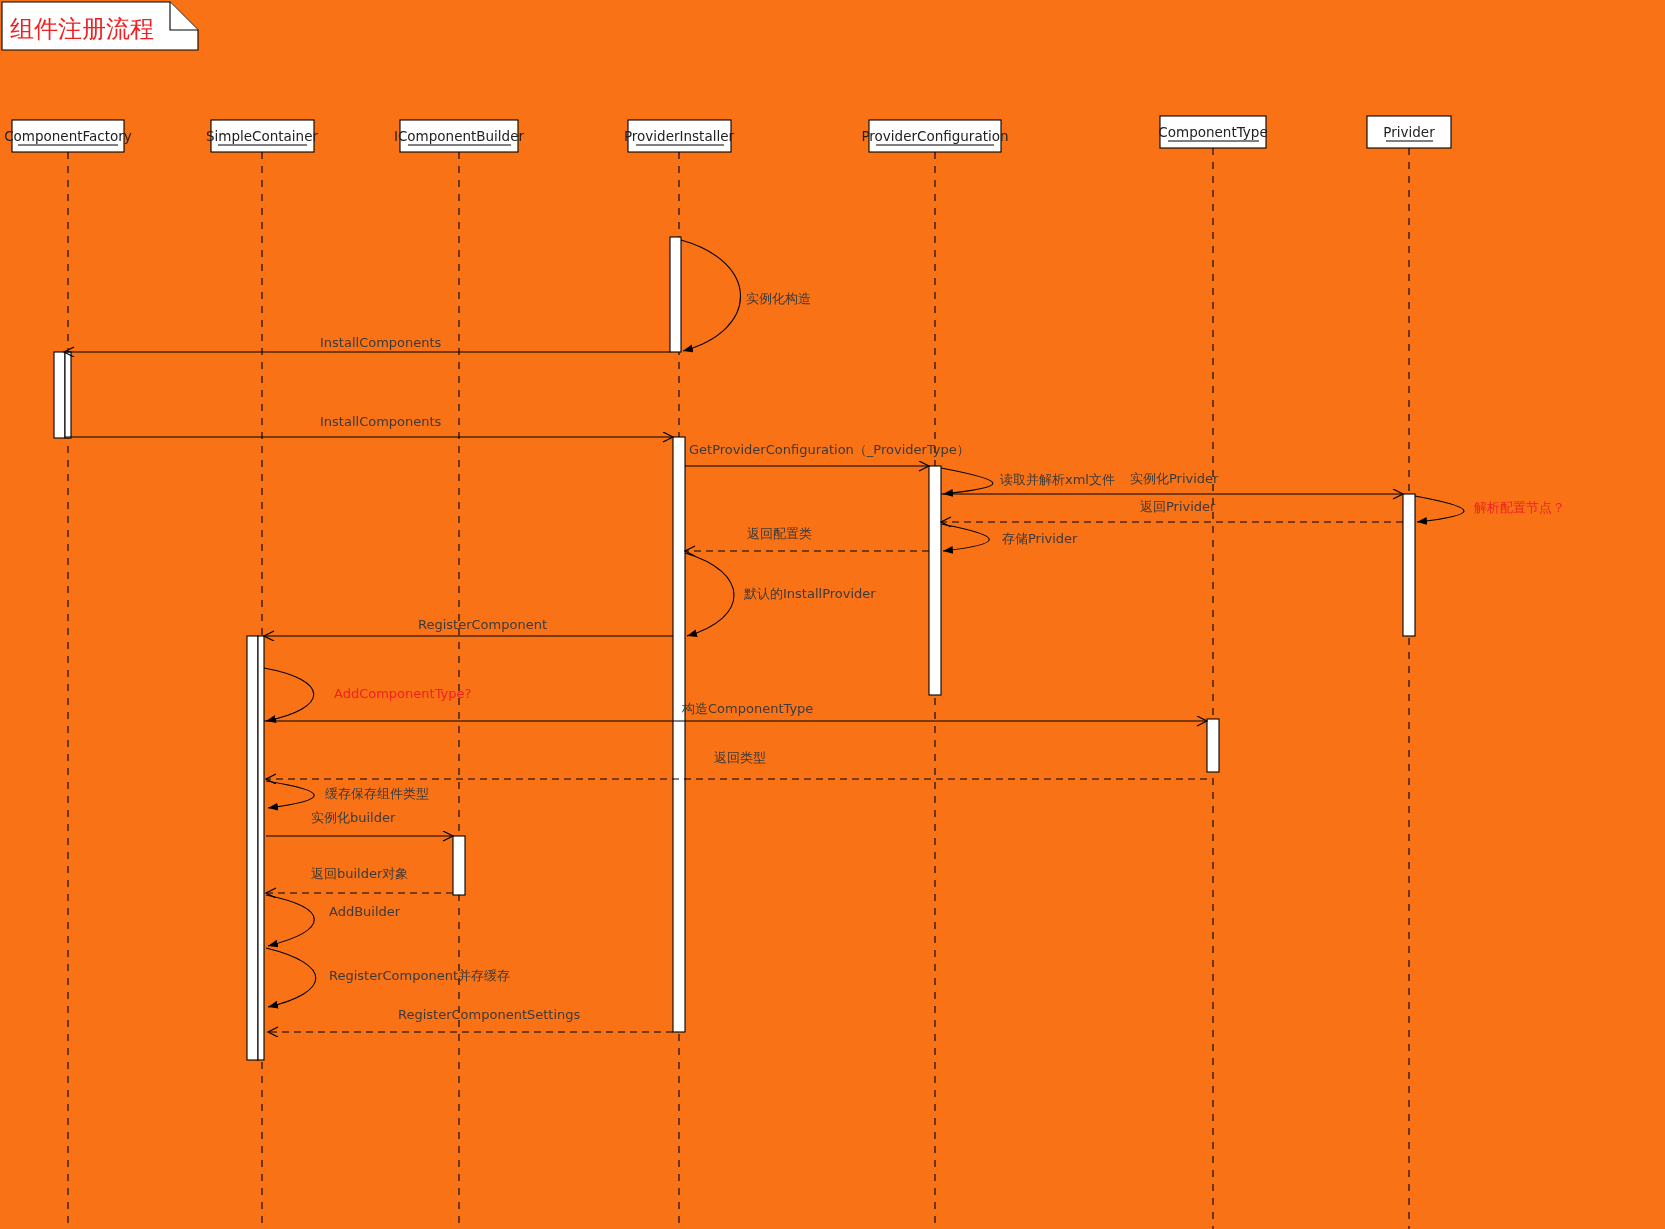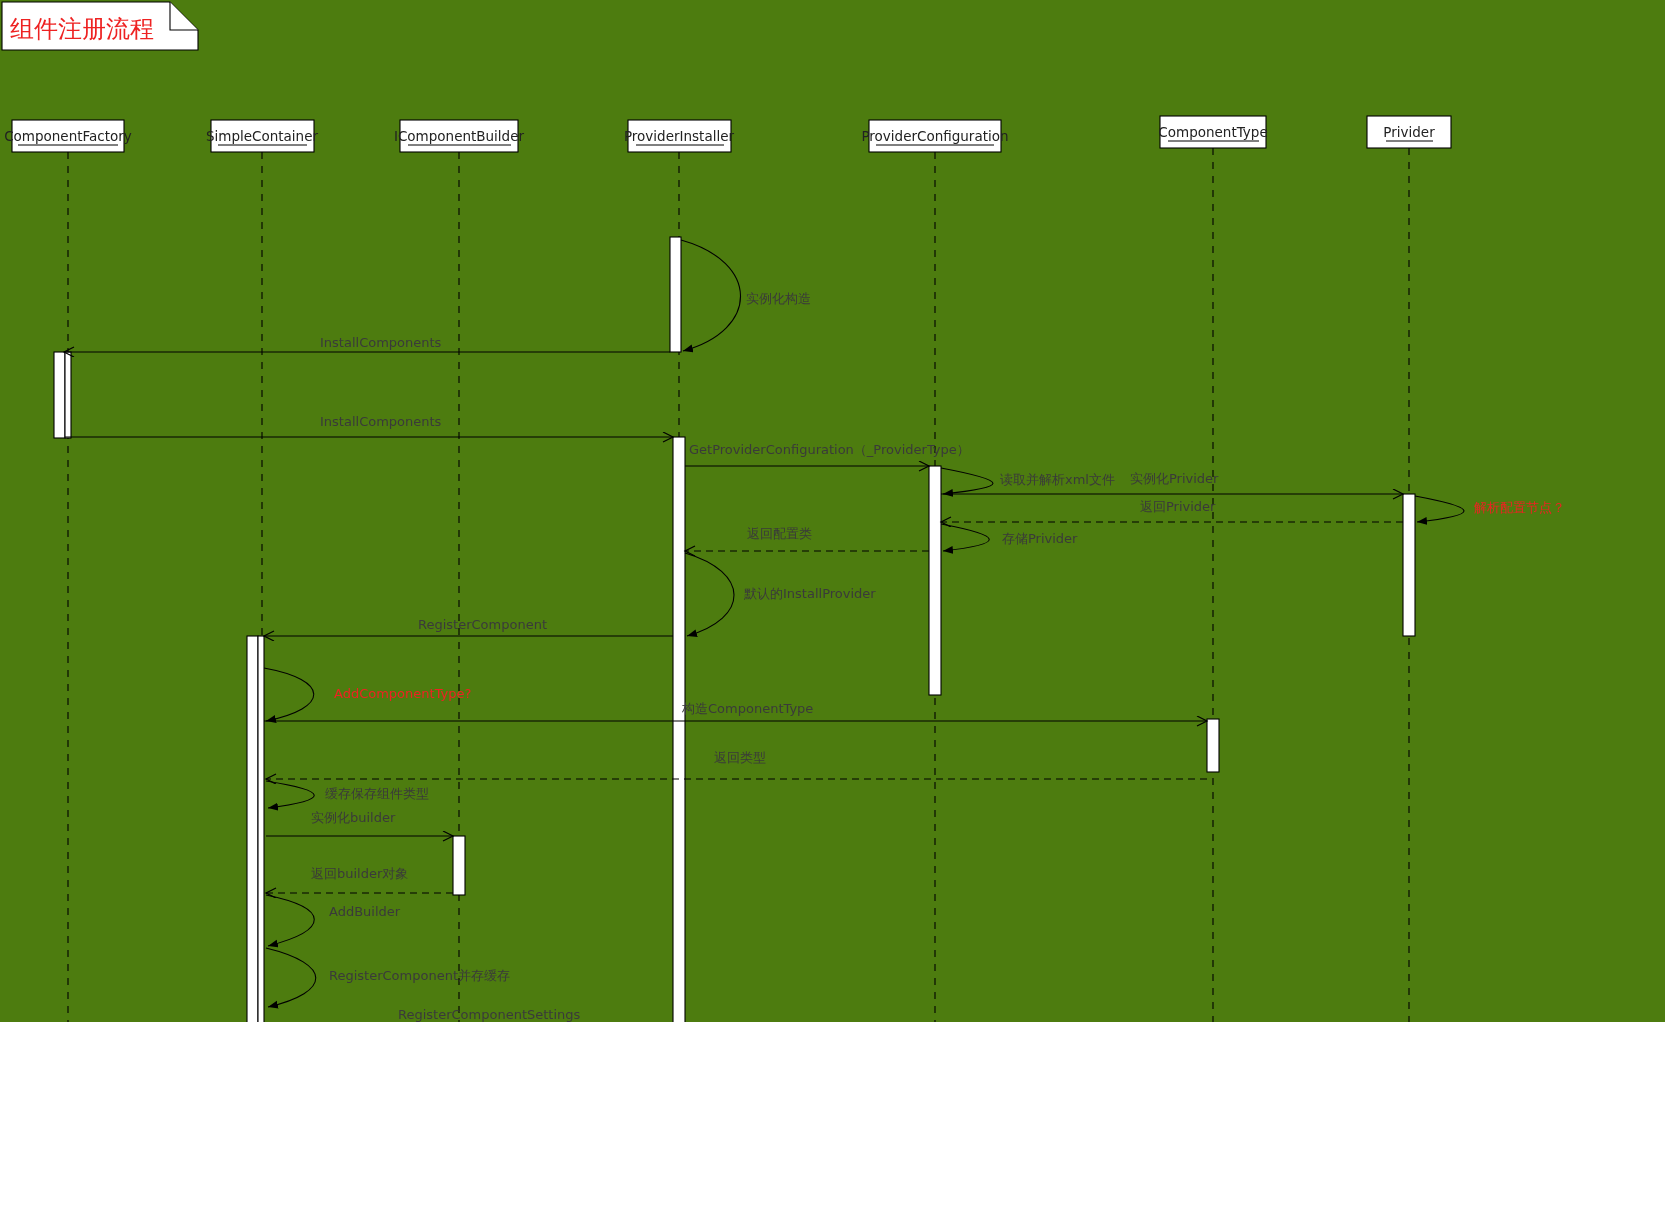--- a/index.html
+++ b/index.html
@@ -6,23 +6,23 @@
     margin: 0;
     padding: 0;
     background: #ffffff;
   }
   body {
     font-family: "DejaVu Sans", "Liberation Sans", sans-serif;
   }
   #diagram-root {
     position: relative;
     width: 1665px;
-    height: 1022px;
+    height: 1229px;
     overflow: hidden;
-    background: #4d7c0f;
+    background: #f97316;
   }
   svg#seq-svg {
     position: absolute;
     left: 0;
     top: 0;
     width: 1665px;
     height: 1229px;
   }
   .lbl {
     font-family: "DejaVu Sans", "Liberation Sans", sans-serif;

